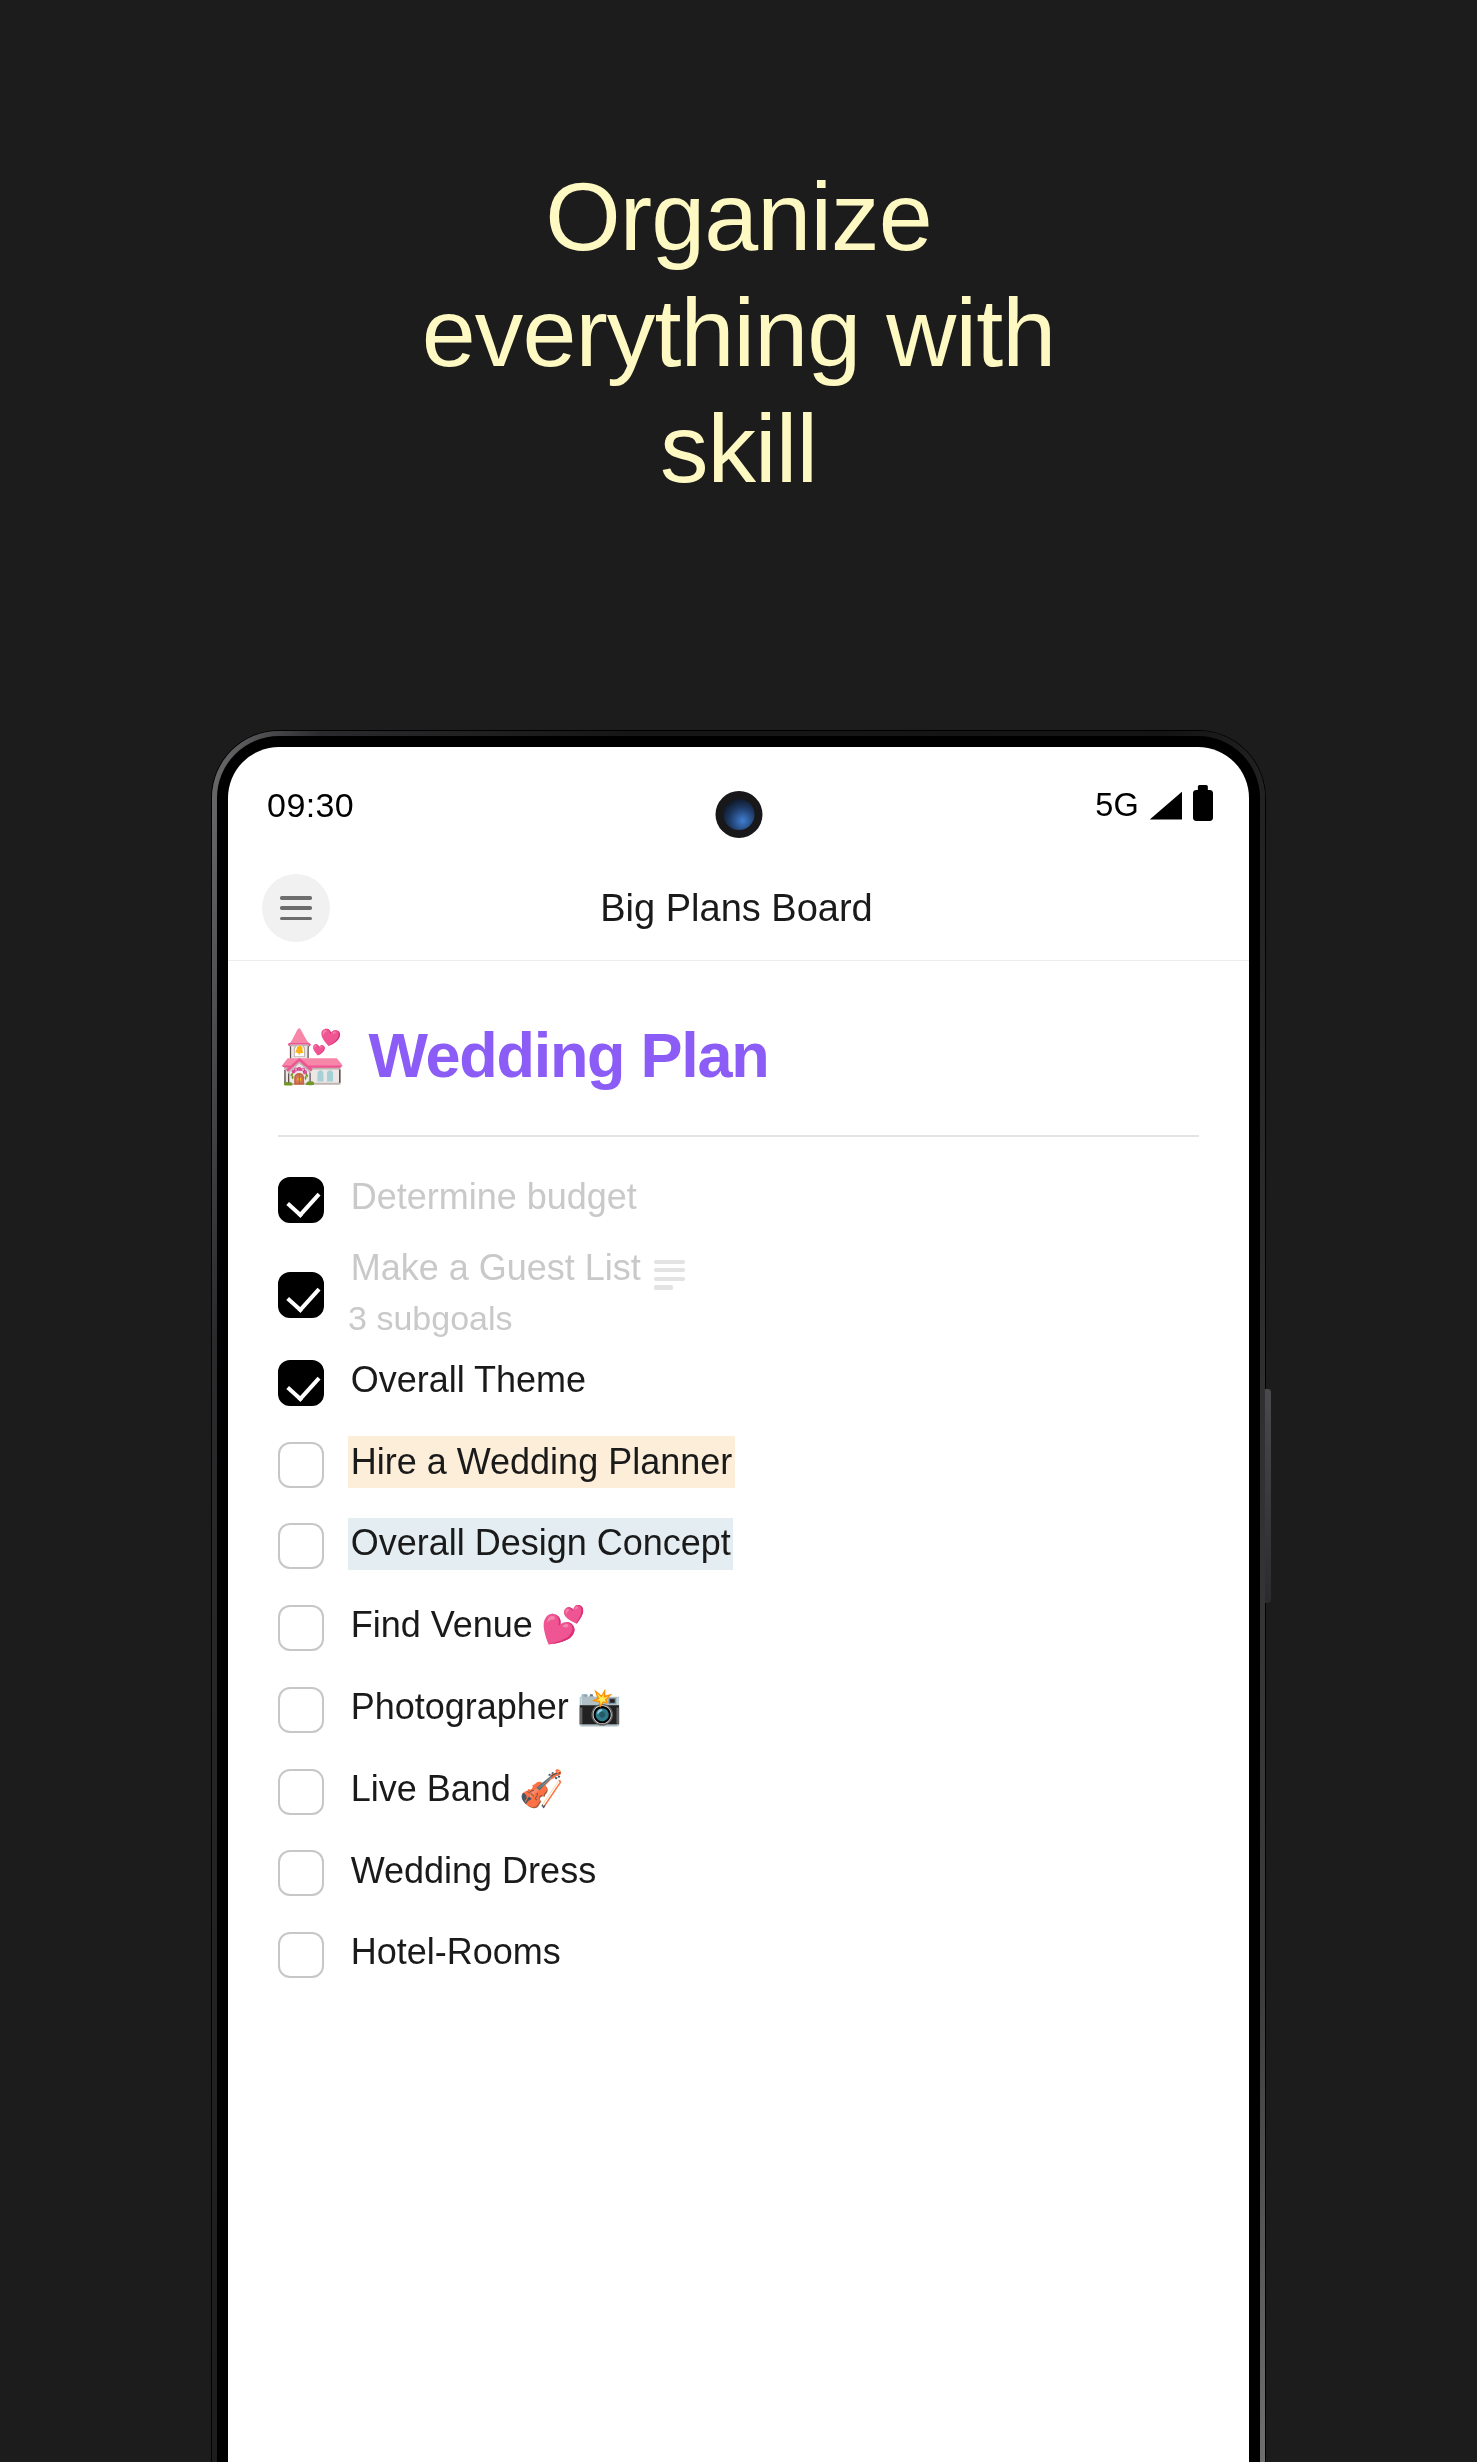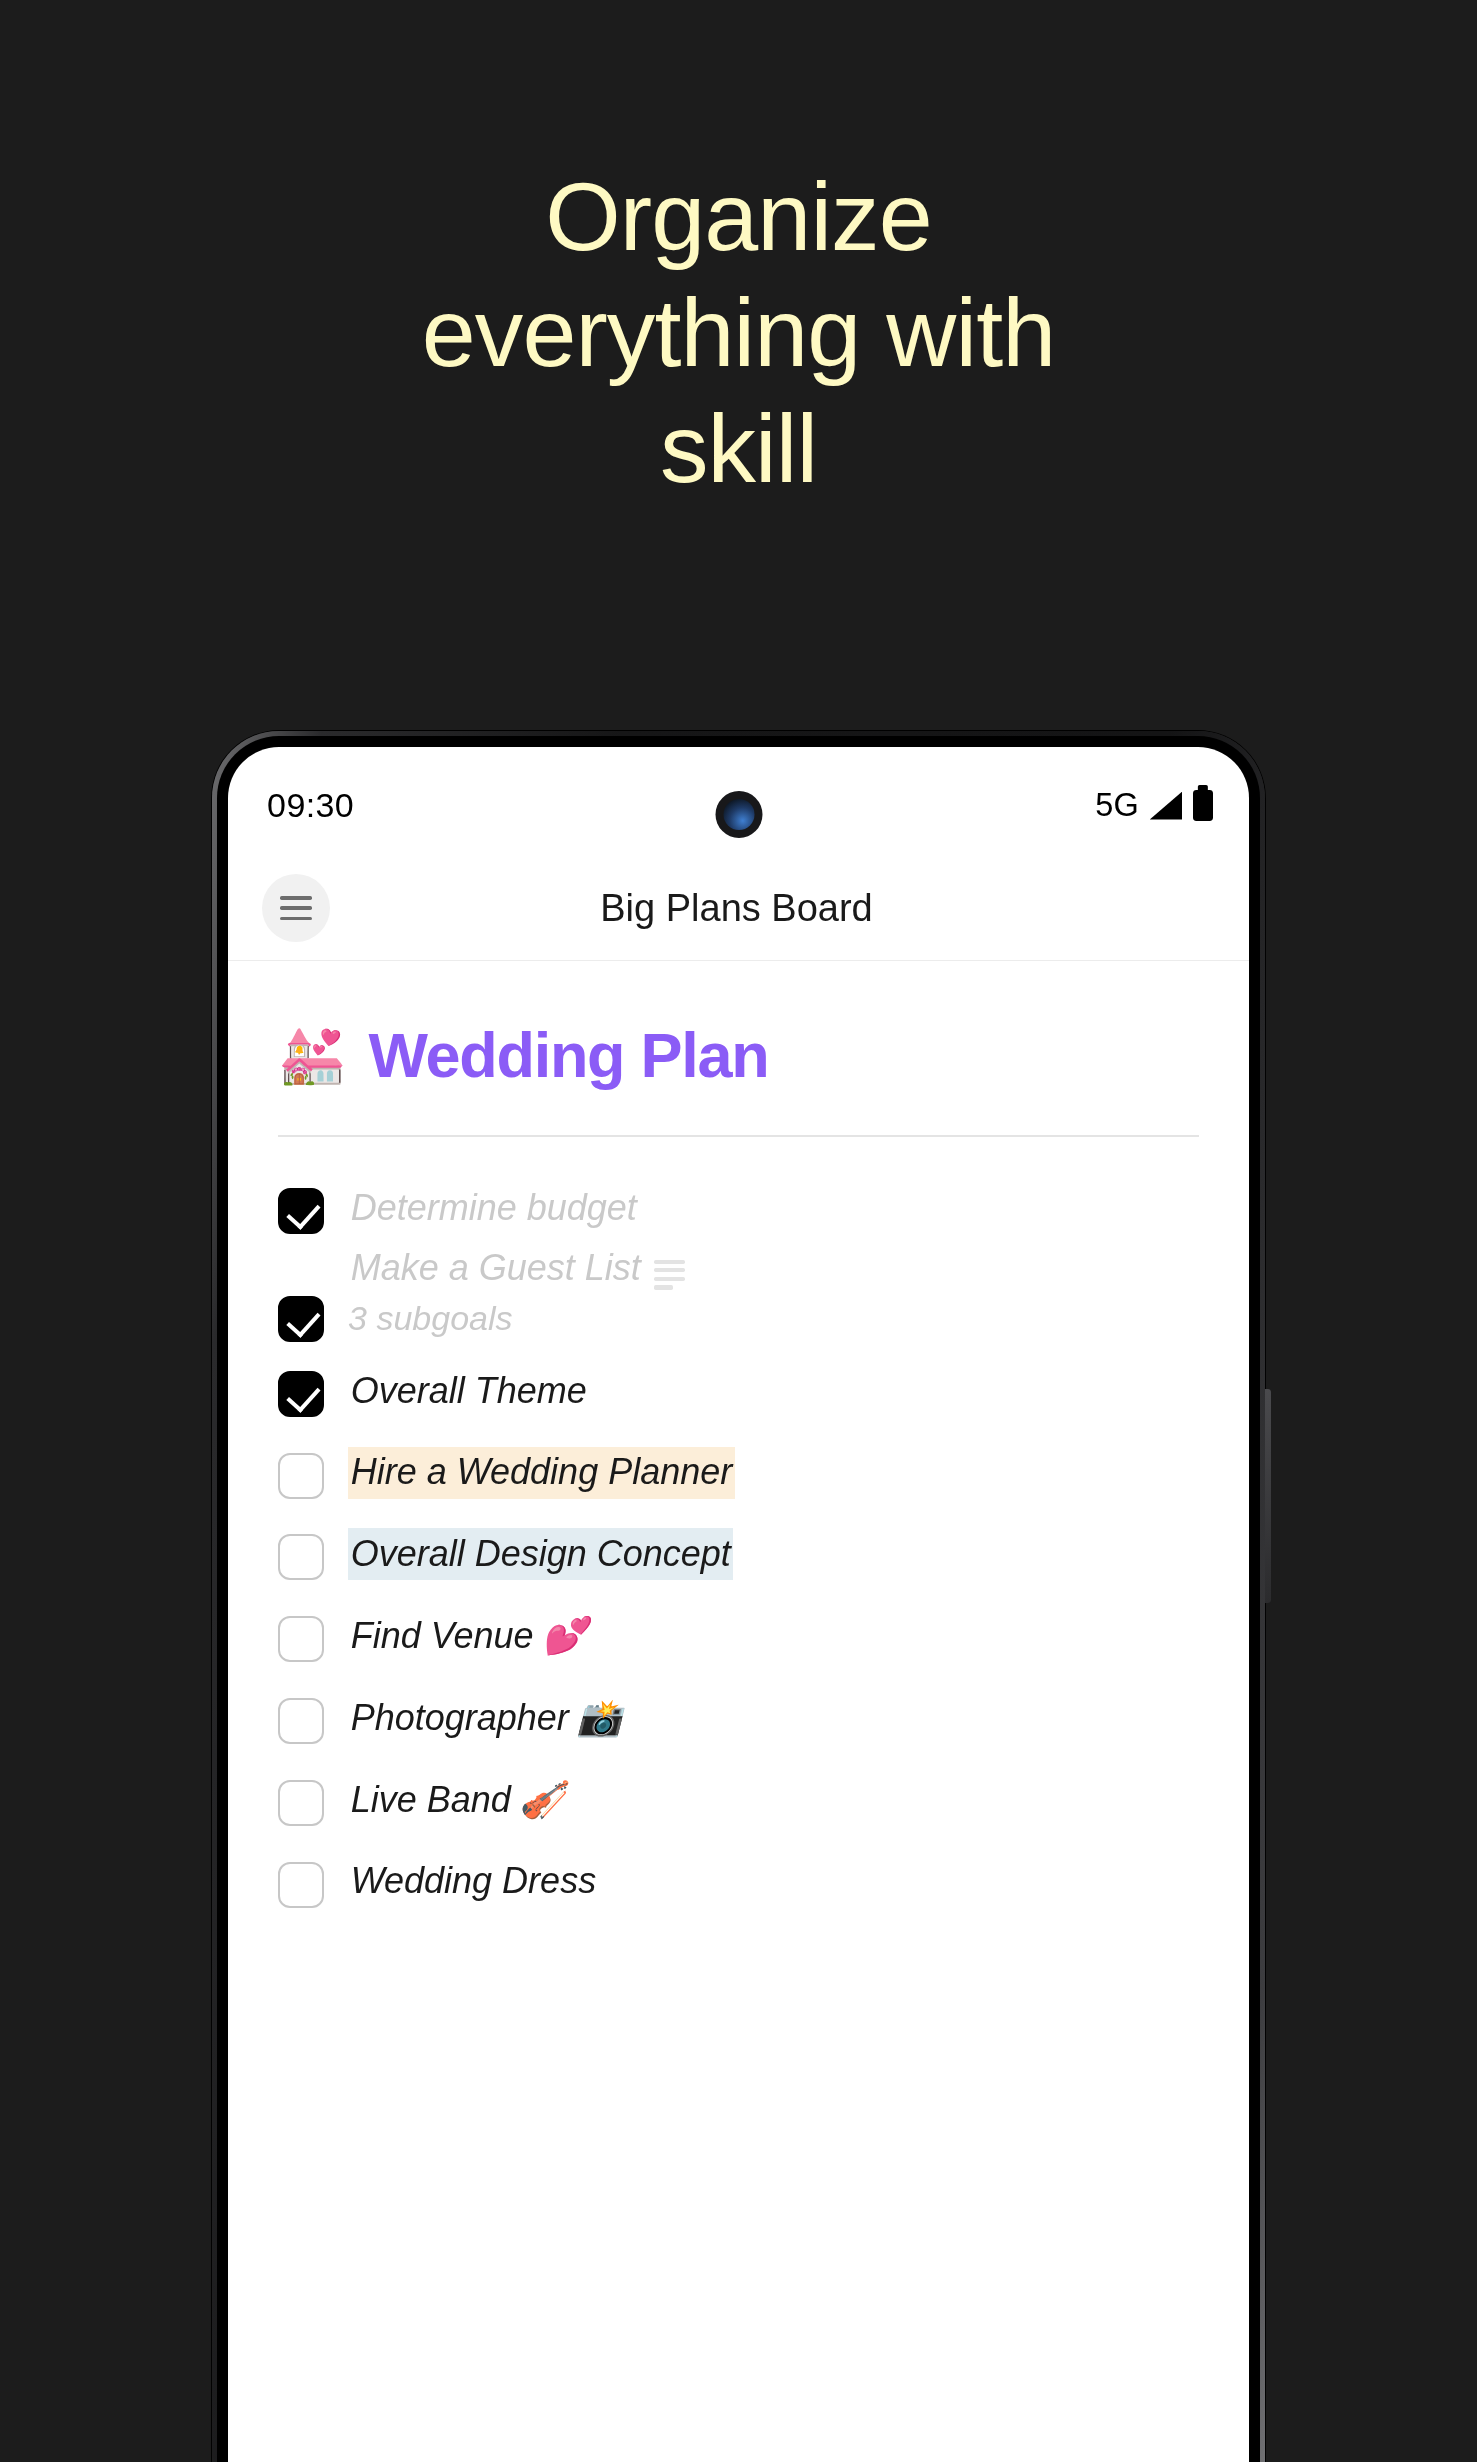--- a/index.html
+++ b/index.html
@@ -187,25 +187,24 @@
   .divider {
     height: 1.7px;
     background: #e4e4e4;
     margin: 0 50px;
   }
 
   .task-list { padding: 22px 0 0 0; }
 
   .task-row {
     display: flex;
-    align-items: flex-end;
+    align-items: center;
     padding: 0 50px;
     min-height: 75px;
     margin-bottom: 6.8px;
-    font-style: italic;
   }
   .task-row.tight { margin-bottom: 0; }
 
   .checkbox {
     flex: 0 0 auto;
     width: 46px; height: 46px;
     border-radius: 12px;
     border: 2.6px solid #c7c7c7;
     background: #fff;
     margin-top: 6.8px;
@@ -377,20 +376,26 @@
             </div>
           </div>
 
           <div class="task-row">
             <div class="checkbox"></div>
             <div class="task-body">
               <span class="task-label">Wedding Dress</span>
             </div>
           </div>
 
+          <div class="task-row">
+            <div class="checkbox"></div>
+            <div class="task-body">
+              <span class="task-label">Hotel-Rooms</span>
+            </div>
+          </div>
 
         </div>
       </div>
 
     </div>
   </div>
 </div>
 
 
 </body></html>

